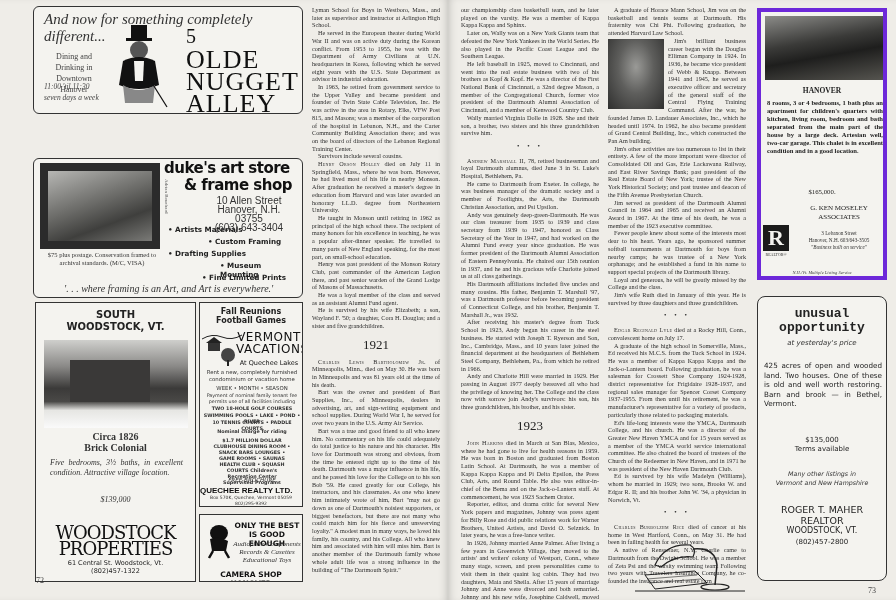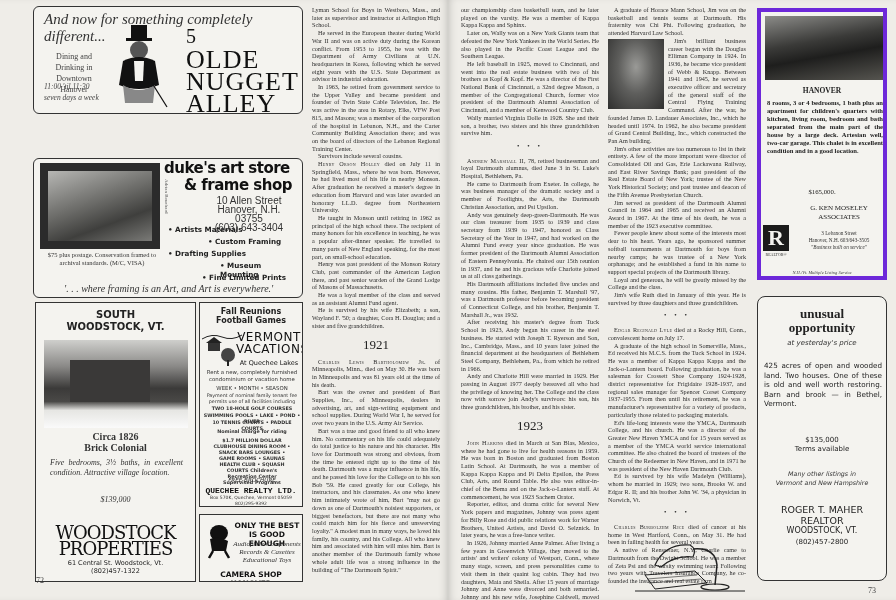--- a/index.html
+++ b/index.html
@@ -45,21 +45,21 @@
   .swood .addr { position: absolute; top: 256px; width: 100%; text-align: center; font-family: "DejaVu Sans", sans-serif; font-size: 6.5px; line-height: 8px; color: #222; }
 
   
   .quechee { left: 199px; top: 302px; width: 104px; height: 205px; }
   .quechee .t1 { position: absolute; top: 4px; width: 100%; text-align:center; font-family: "DejaVu Sans", sans-serif; font-weight: bold; font-size: 8px; line-height: 9px; color: #222; }
   .quechee .scene { position: absolute; left: 2px; top: 24px; width: 40px; height: 40px; }
   .quechee .vt { position: absolute; left: 36px; top: 28px; width: 66px; text-align: center; font-family: "DejaVu Sans", sans-serif; font-size: 12px; line-height: 12px; font-weight: normal; color: #111; letter-spacing: 0.5px; }
   .quechee .at { position: absolute; left: 36px; top: 56px; width: 66px; text-align: center; font-family: "DejaVu Sans", sans-serif; font-size: 6.5px; color: #111; }
   .quechee .small { position: absolute; left: 2px; width: 100px; text-align: center; font-family: "DejaVu Sans", sans-serif; font-size: 4.8px; line-height: 6px; color: #333; }
   .quechee .small.bold { font-weight: bold; }
-  .quechee .realty { position: absolute; top: 183px; width: 100%; text-align:center; font-family: Liberation Mono, monospace; font-weight: bold; font-size: 8px; color: #111; }
+  .quechee .realty { position: absolute; top: 183px; width: 100%; text-align:left; font-family: Liberation Sans, sans-serif; font-weight: bold; font-size: 8px; color: #111; }
   .quechee .raddr { position: absolute; top: 192px; width: 100%; text-align:center; font-family: "DejaVu Sans", sans-serif; font-size: 4.5px; line-height: 6px; color: #333; }
 
   
   .camera { left: 199px; top: 514px; width: 104px; height: 68px; }
   .camera .figure { position: absolute; left: 6px; top: 8px; width: 26px; height: 36px; }
   .camera .t1 { position: absolute; left: 32px; top: 6px; width: 70px; text-align: center; font-family: "DejaVu Sans", sans-serif; font-weight: bold; font-size: 7.5px; line-height: 9px; color: #111; }
   .camera .items { position: absolute; left: 32px; top: 25px; width: 70px; text-align: center; font-style: italic; font-size: 7px; line-height: 8px; color: #333; }
   .camera .shop { position: absolute; left: 0; top: 55px; width: 100%; text-align: center; font-family: "DejaVu Sans", sans-serif; font-weight: bold; font-size: 7.5px; color: #111; }
 
   .pagenum { position: absolute; font-size: 8px; color: #444; }
@@ -85,21 +85,21 @@
   .hanover .price { position: absolute; top: 176px; width: 100%; text-align: center; font-size: 6.8px; color: #222; }
   .hanover .agency { position: absolute; left: 30px; top: 192px; width: 96px; text-align: center; font-size: 7px; line-height: 9px; color: #222; }
   .hanover .realtor-logo { position: absolute; left: 2px; top: 213px; width: 26px; height: 26px; background: #1b1b1b; color: #f4f3ef; font-weight: bold; font-size: 22px; line-height: 26px; text-align: center; }
   .hanover .realtor-lbl { position: absolute; left: 0; top: 240px; width: 30px; text-align:center; font-size: 4px; color: #333; }
   .hanover .addr { position: absolute; left: 30px; top: 218px; width: 96px; text-align: center; font-size: 5.2px; line-height: 7px; color: #333; }
   .hanover .slogan { font-style: italic; }
   .hanover .mls { position: absolute; top: 258px; width: 100%; text-align: center; font-style: italic; font-size: 4.5px; color: #444; }
 
   
   .maher { left: 757px; top: 296px; width: 130px; height: 285px; border-radius: 8px; border: 1.5px solid #333; }
-  .maher .h1 { position: absolute; top: 10px; width: 100%; text-align: center; font-family: Liberation Serif, serif; font-weight: bold; font-size: 13px; line-height: 14px; color: #222; }
+  .maher .h1 { position: absolute; top: 10px; width: 100%; text-align: center; font-family: Liberation Mono, monospace; font-weight: bold; font-size: 13px; line-height: 14px; color: #222; }
   .maher .h2 { position: absolute; top: 42px; width: 100%; text-align: center; font-family: "DejaVu Sans", sans-serif; font-style: italic; font-size: 7px; color: #333; }
   .maher .desc { position: absolute; left: 6px; top: 64px; width: 118px; text-align: justify; font-family: "DejaVu Sans", sans-serif; font-size: 7.2px; line-height: 9.5px; color: #222; }
   .maher .price { position: absolute; top: 139px; width: 100%; text-align: center; font-family: "DejaVu Sans", sans-serif; font-size: 7px; line-height: 9px; color: #222; }
   .maher .other { position: absolute; top: 172px; width: 100%; text-align: center; font-family: "DejaVu Sans", sans-serif; font-style: italic; font-size: 6.3px; line-height: 9px; color: #333; }
   .maher .name { position: absolute; top: 208px; width: 100%; text-align: center; font-family: "DejaVu Sans", sans-serif; font-size: 9.5px; line-height: 10.5px; color: #222; }
   .maher .phone { position: absolute; top: 241px; width: 100%; text-align: center; font-family: "DejaVu Sans", sans-serif; font-size: 7px; color: #222; }
 </style>
 </head>
 <body>
 

